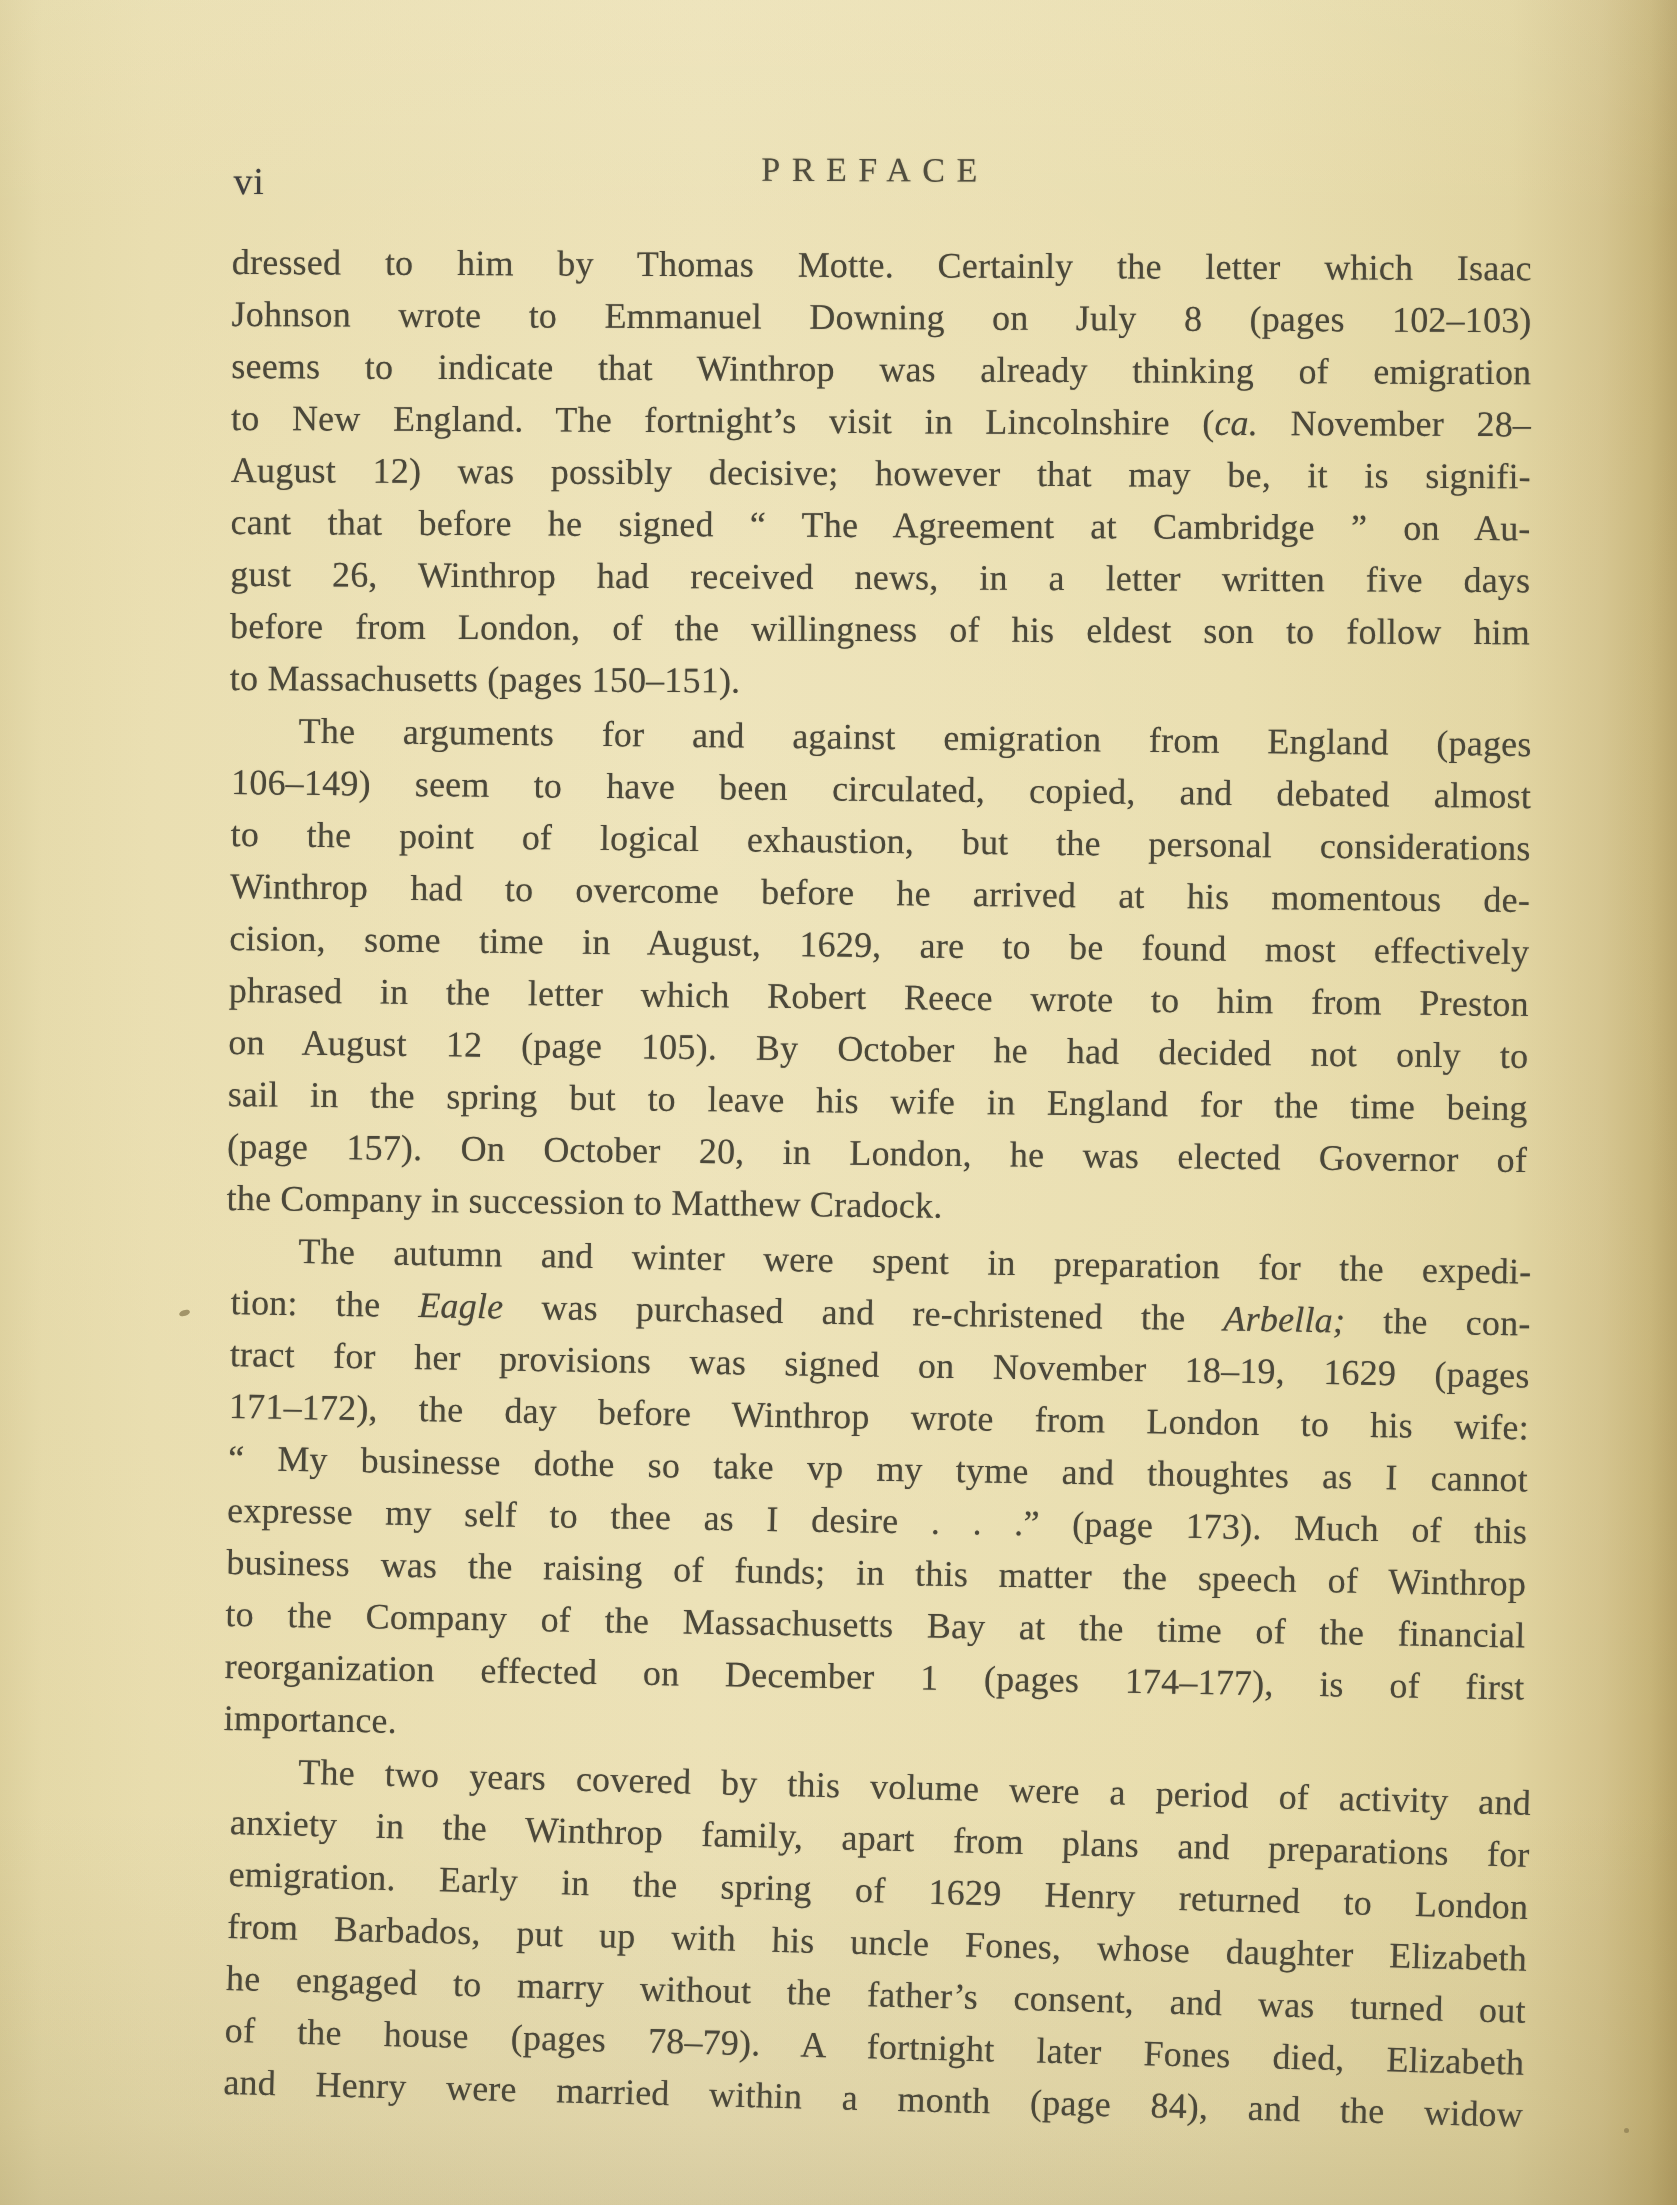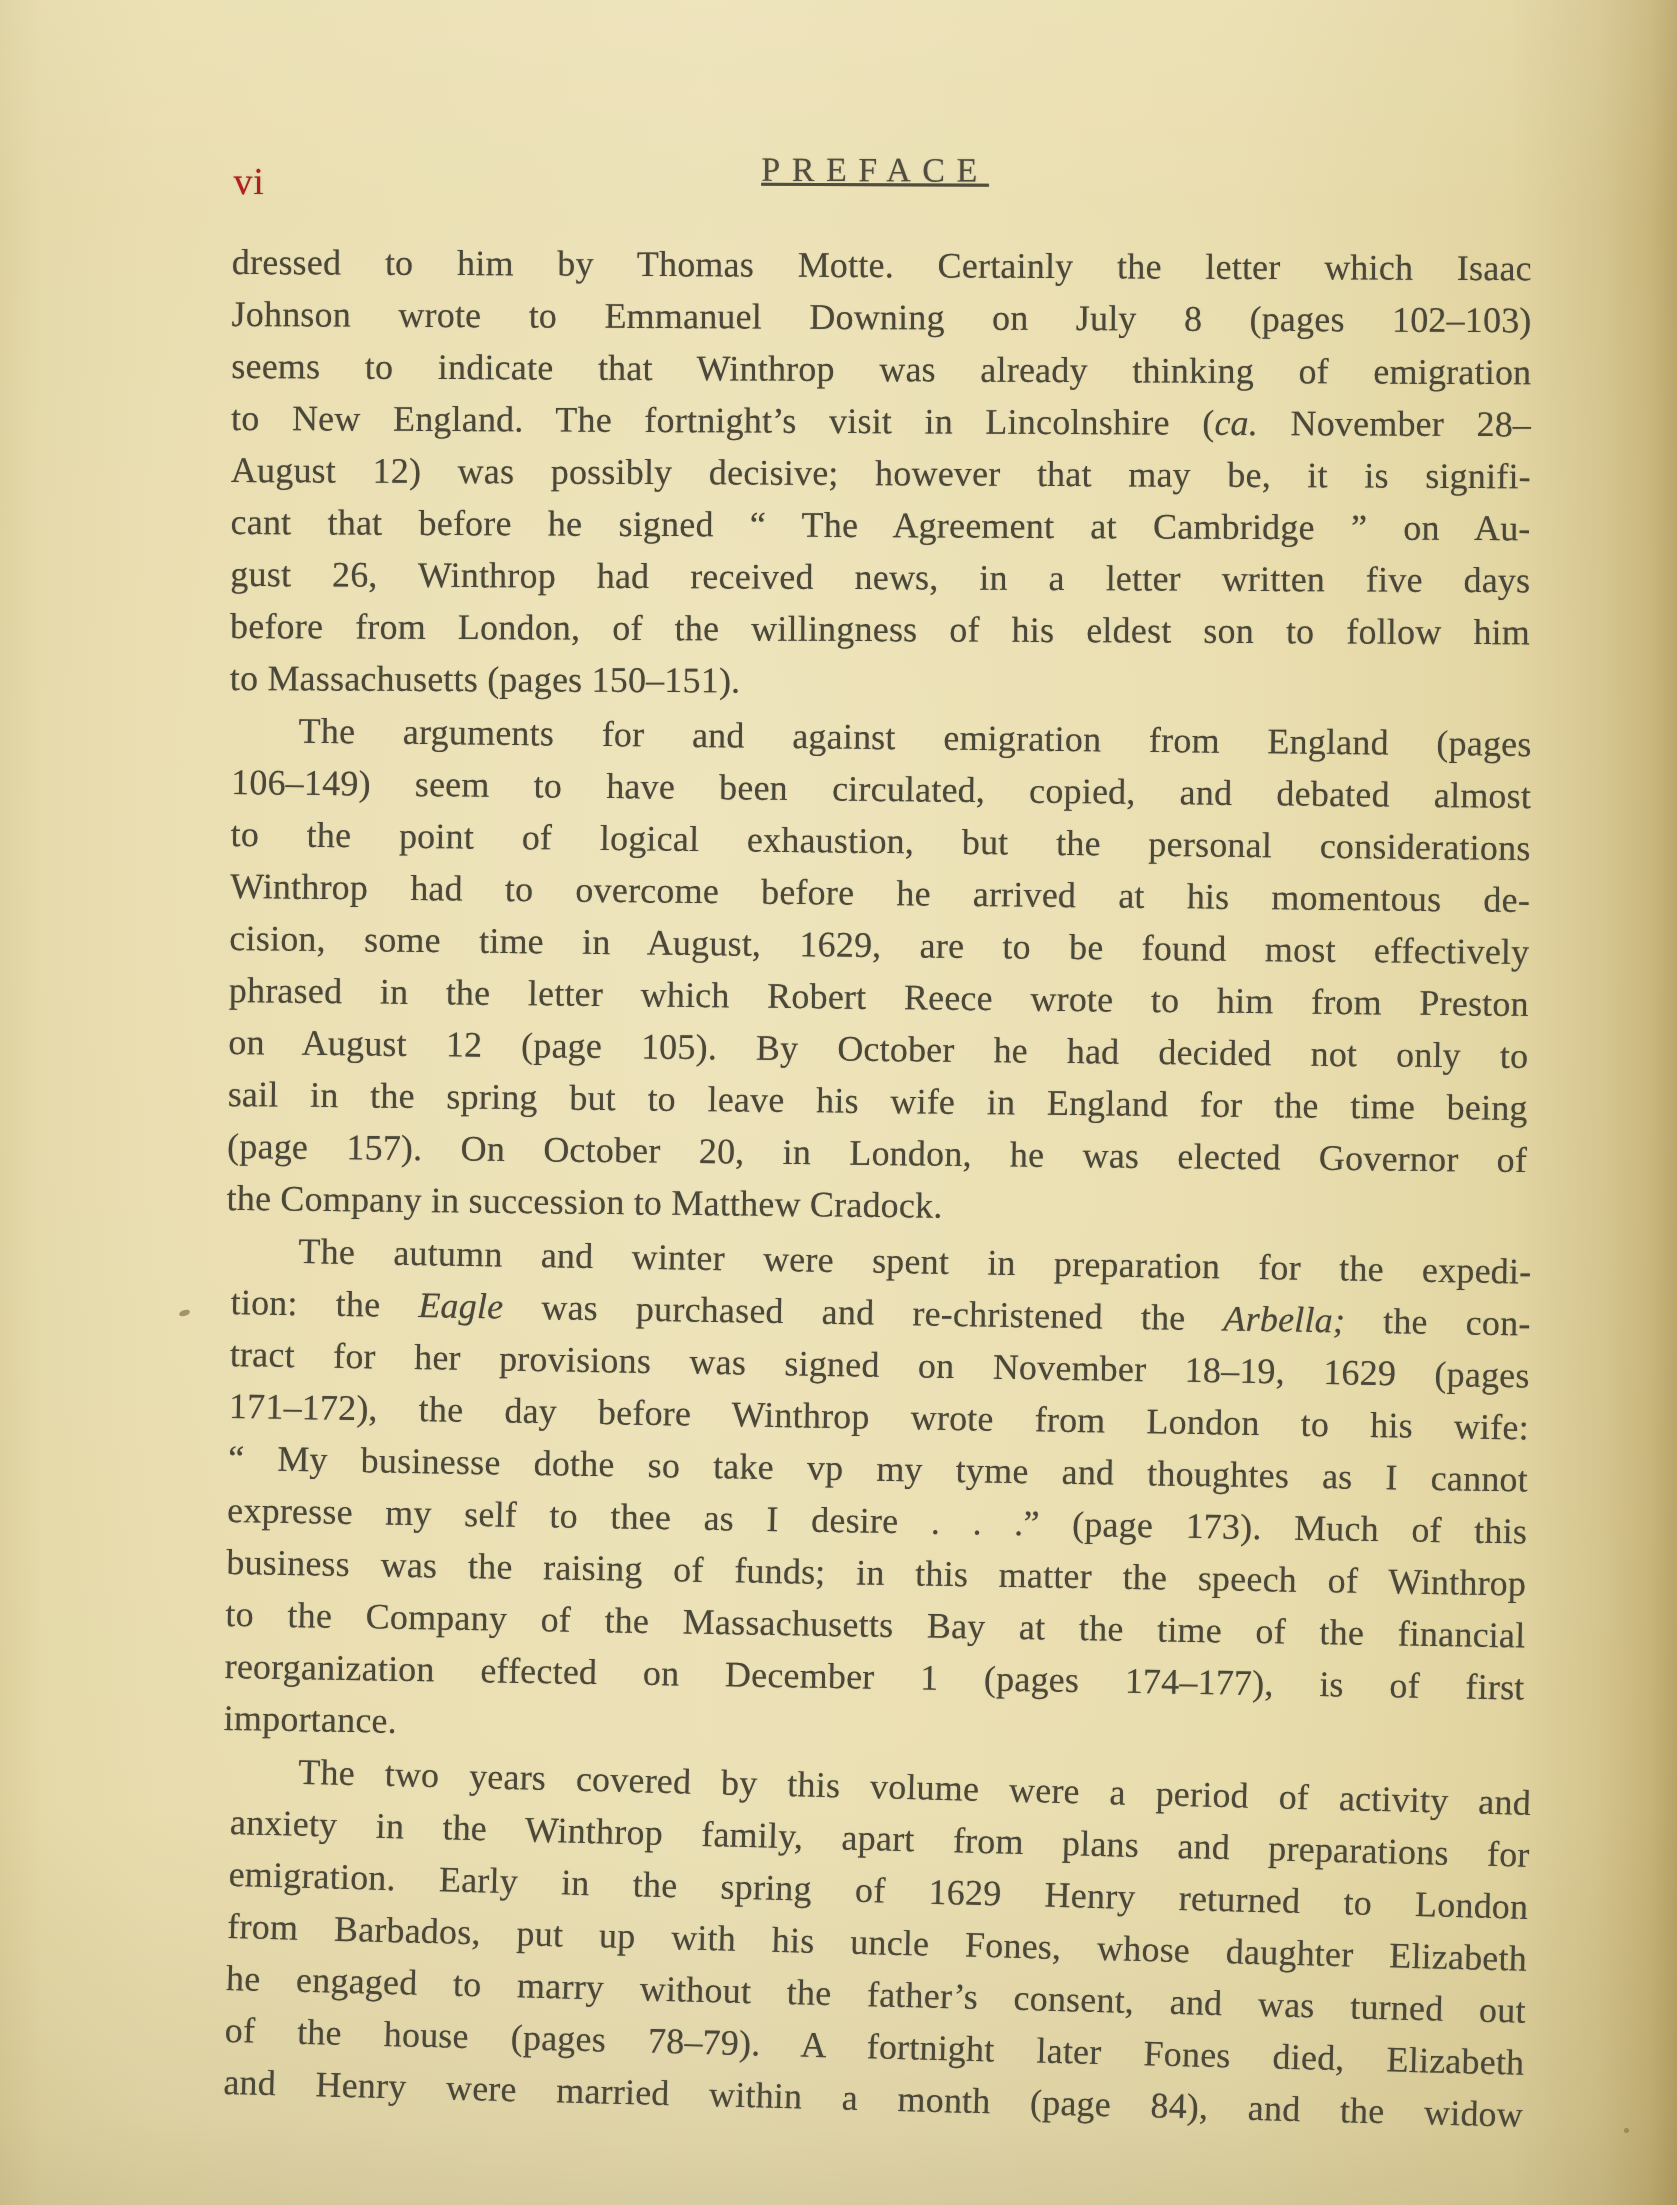--- a/index.html
+++ b/index.html
@@ -39,33 +39,32 @@
     height: 50px;
     transform: rotate(0.2deg);
     transform-origin: left top;
   }
   .page-number {
     position: absolute;
     left: 1.7px;
     top: 10px;
     font-size: 38px;
     letter-spacing: 0.8px;
-    color: #b91c1c;
+    color: #404040;
     text-shadow: 0 0 1.3px rgba(70,64,46,0.55);
   }
   .header-title {
     position: absolute;
     left: 50%;
     transform: translateX(-53%);
     top: 0;
     font-size: 34px;
     letter-spacing: 0.34em;
     color: #514e3f;
     text-shadow: 0 0 1.3px rgba(70,64,46,0.5);
-    text-decoration: underline;
   }
   .text-block {
     position: absolute;
     top: 236px;
     left: 0;
     width: 1300px;
     font-size: 36px;
     letter-spacing: 0.2px;
     font-feature-settings: "onum" 1;
     text-shadow: 0 0 1.1px rgba(72,66,48,0.5);

